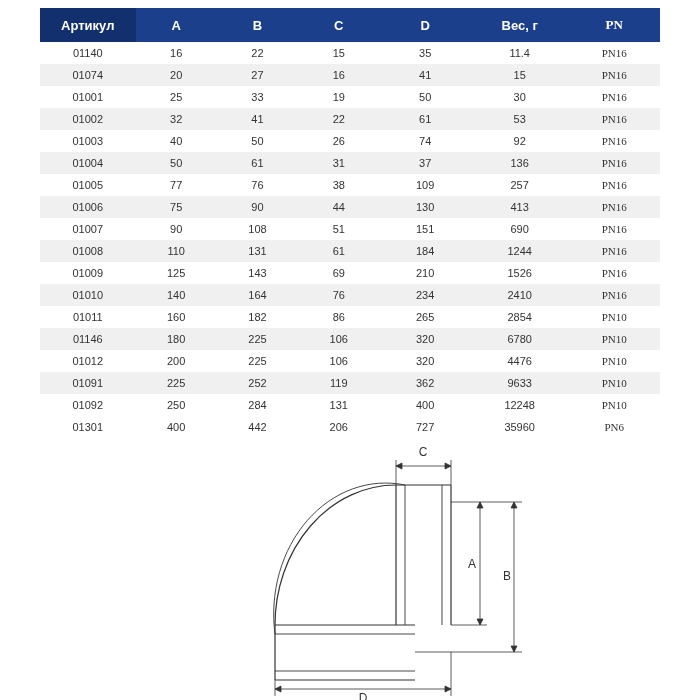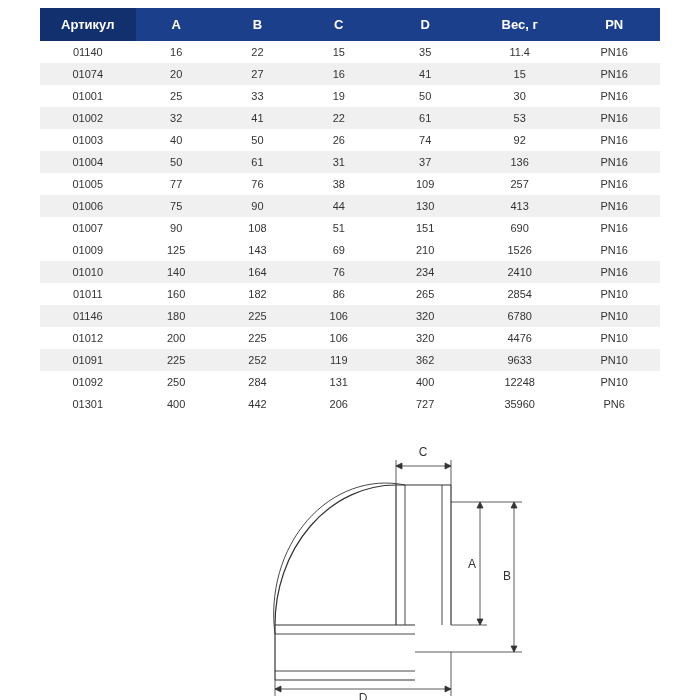--- a/index.html
+++ b/index.html
@@ -54,21 +54,21 @@
   .spec-table tbody tr td:first-child {
     color: #333333;
   }
   
   .w-art { width: 90px; }
   .w-a   { width: 76px; }
   .w-b   { width: 76px; }
   .w-c   { width: 76px; }
   .w-d   { width: 86px; }
   .w-w   { width: 92px; }
-  .w-pn  { width: 86px; }
+  .w-pn  { width: 86px; font-family: Liberation Serif, serif; }
 
   
   .drawing-wrap {
     position: absolute;
     left: 0;
     top: 432px;
     width: 700px;
     height: 268px;
   }
   .drawing-wrap svg {
@@ -173,20 +173,29 @@
         </tr>
         <tr class="odd">
           <td class="w-art">01007</td>
           <td class="w-a">90</td>
           <td class="w-b">108</td>
           <td class="w-c">51</td>
           <td class="w-d">151</td>
           <td class="w-w">690</td>
           <td class="w-pn">PN16</td>
         </tr>
+        <tr class="even">
+          <td class="w-art">01008</td>
+          <td class="w-a">110</td>
+          <td class="w-b">131</td>
+          <td class="w-c">61</td>
+          <td class="w-d">184</td>
+          <td class="w-w">1244</td>
+          <td class="w-pn">PN16</td>
+        </tr>
         <tr class="odd">
           <td class="w-art">01009</td>
           <td class="w-a">125</td>
           <td class="w-b">143</td>
           <td class="w-c">69</td>
           <td class="w-d">210</td>
           <td class="w-w">1526</td>
           <td class="w-pn">PN16</td>
         </tr>
         <tr class="even">

